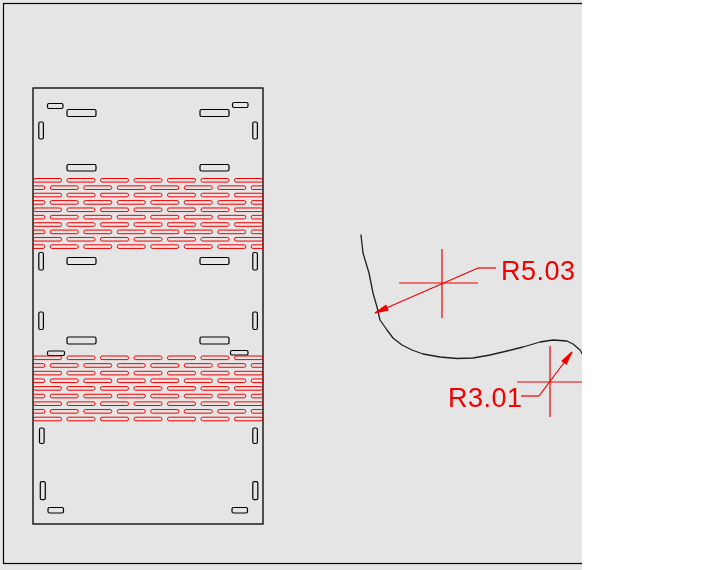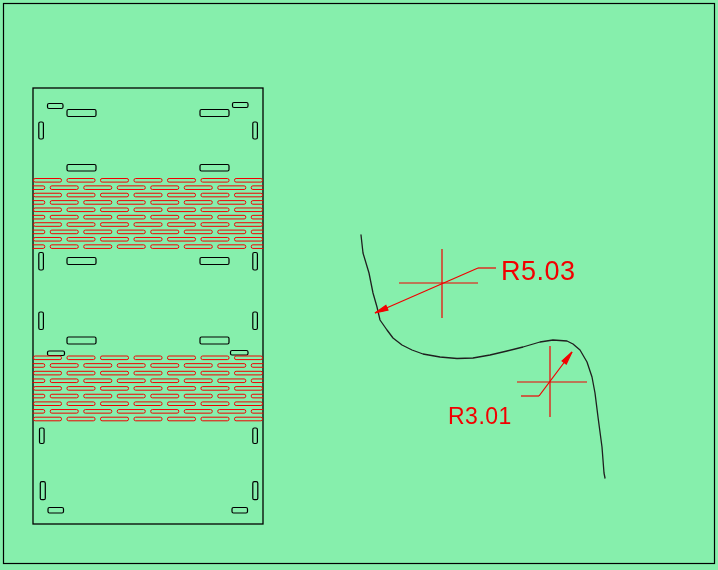--- a/index.html
+++ b/index.html
@@ -3,23 +3,23 @@
 <meta charset="utf-8">
 <style>
   html, body {
     margin: 0;
     padding: 0;
     background: #ffffff;
     font-family: "Liberation Sans", sans-serif;
   }
   .canvas {
     position: relative;
-    width: 718px;
+    width: 582px;
     height: 570px;
-    background: #86efac;
+    background: #e5e5e5;
     overflow: hidden;
   }
   .canvas svg {
     position: absolute;
     left: 0;
     top: 0;
   }
   .dim-label {
     position: absolute;
     font-family: "Liberation Sans", sans-serif;
@@ -255,14 +255,14 @@
       </g>
       <g stroke="#f20000" stroke-width="1.2">
         <line x1="517" y1="382" x2="587" y2="382"></line>
         <line x1="550" y1="346" x2="550" y2="417"></line>
         <line x1="521" y1="396" x2="539" y2="396"></line>
         <line x1="539" y1="396" x2="572" y2="352"></line>
         <polygon points="572,352 566.2800000000001,363.96 562.12,360.84" fill="#f20000"></polygon>
       </g>
     </svg>
   <div class="dim-label" id="dim-label-0" style="left: 501px; top: 258px; font-size: 27px; color: rgb(242, 0, 0);">R5.03</div>
-  <div class="dim-label" id="dim-label-1" style="left: 448px; top: 405px; font-size: 23px; color: rgb(242, 0, 0);">R3.01</div>
+  <div class="dim-label" id="dim-label-1" style="left: 448px; top: 385px; font-size: 27px; color: rgb(242, 0, 0);">R3.01</div>
 </div>
 
 </body></html>

